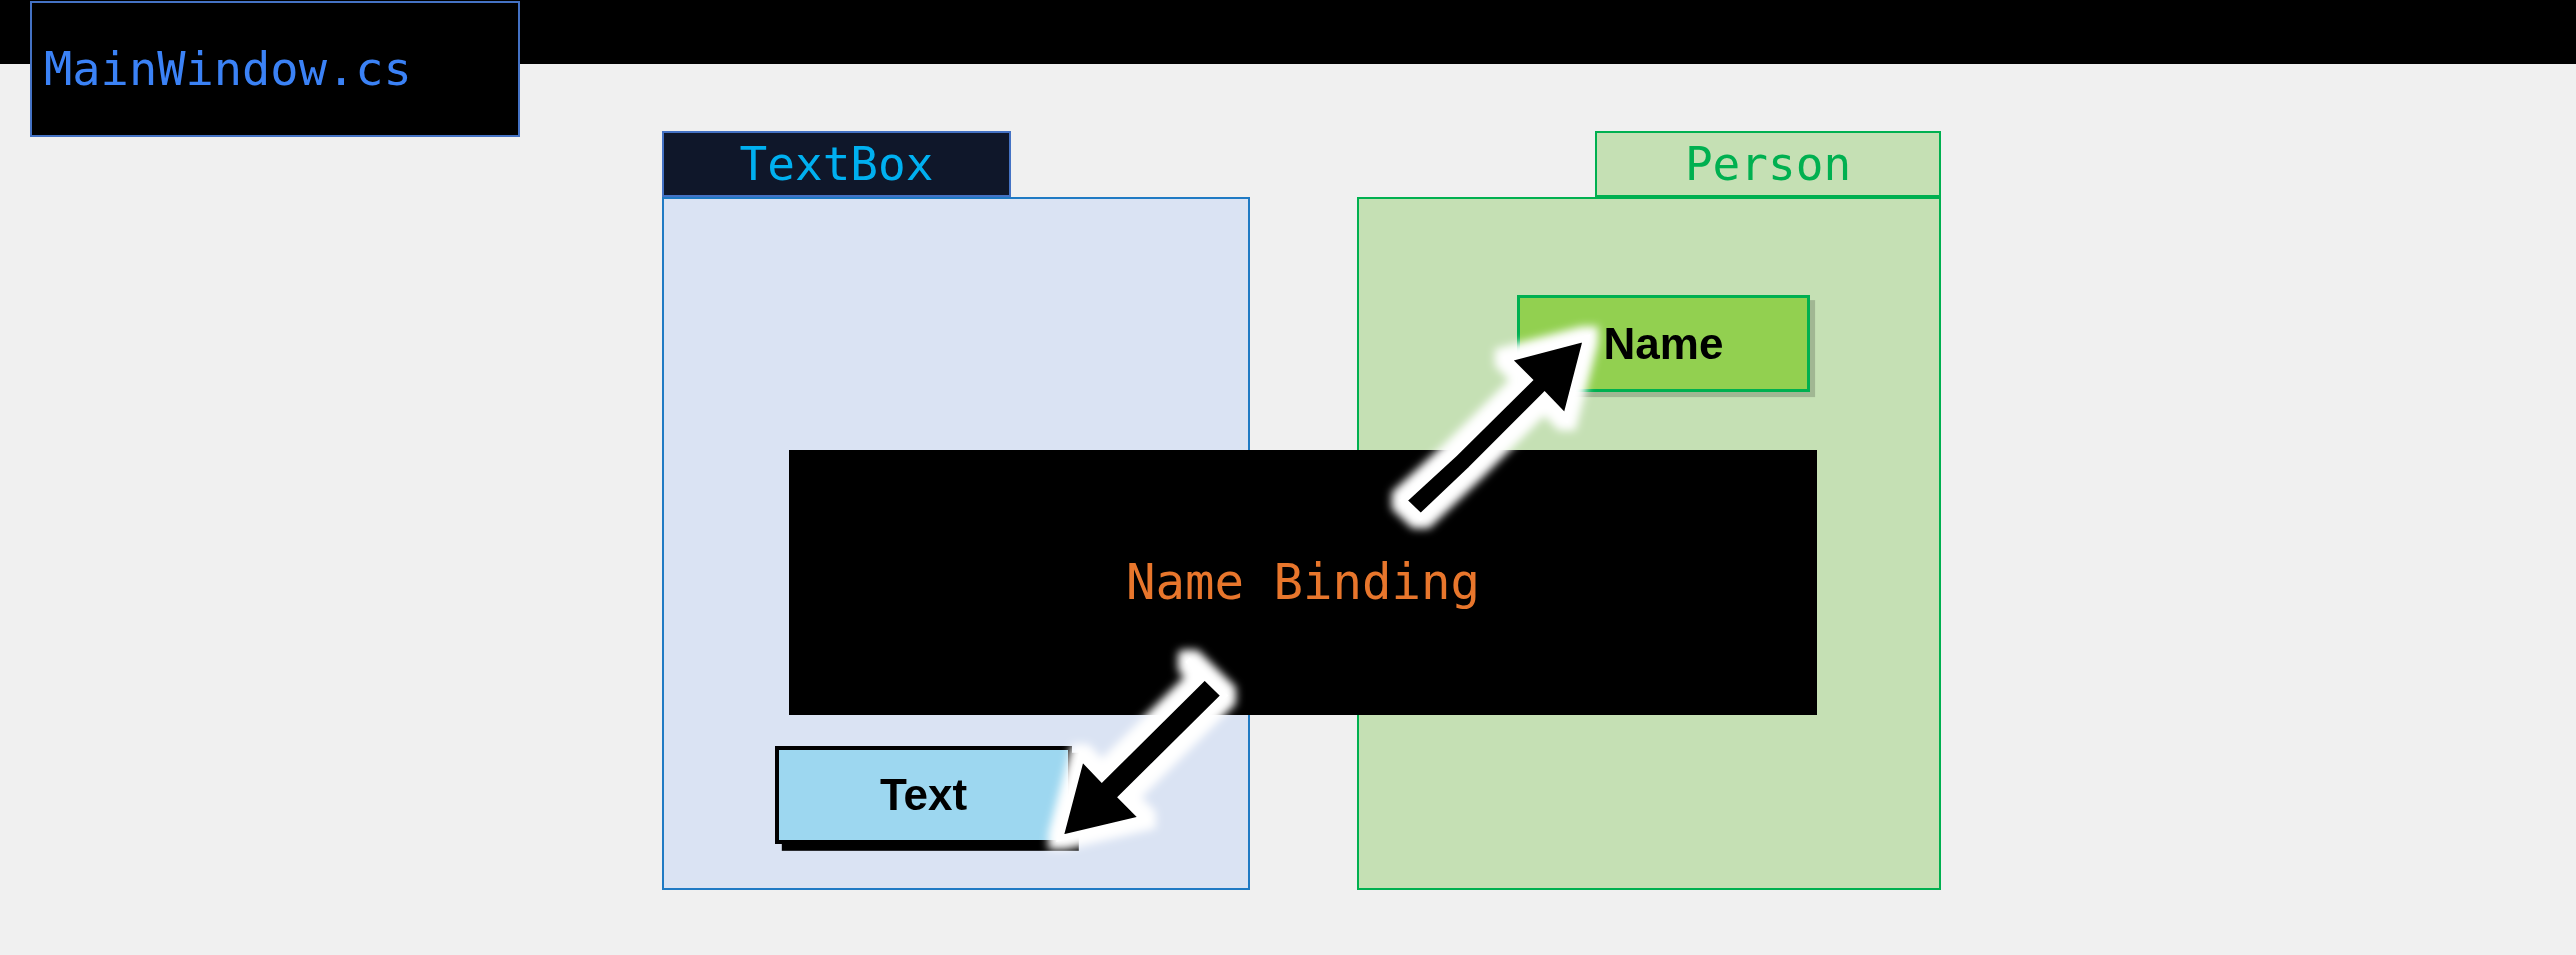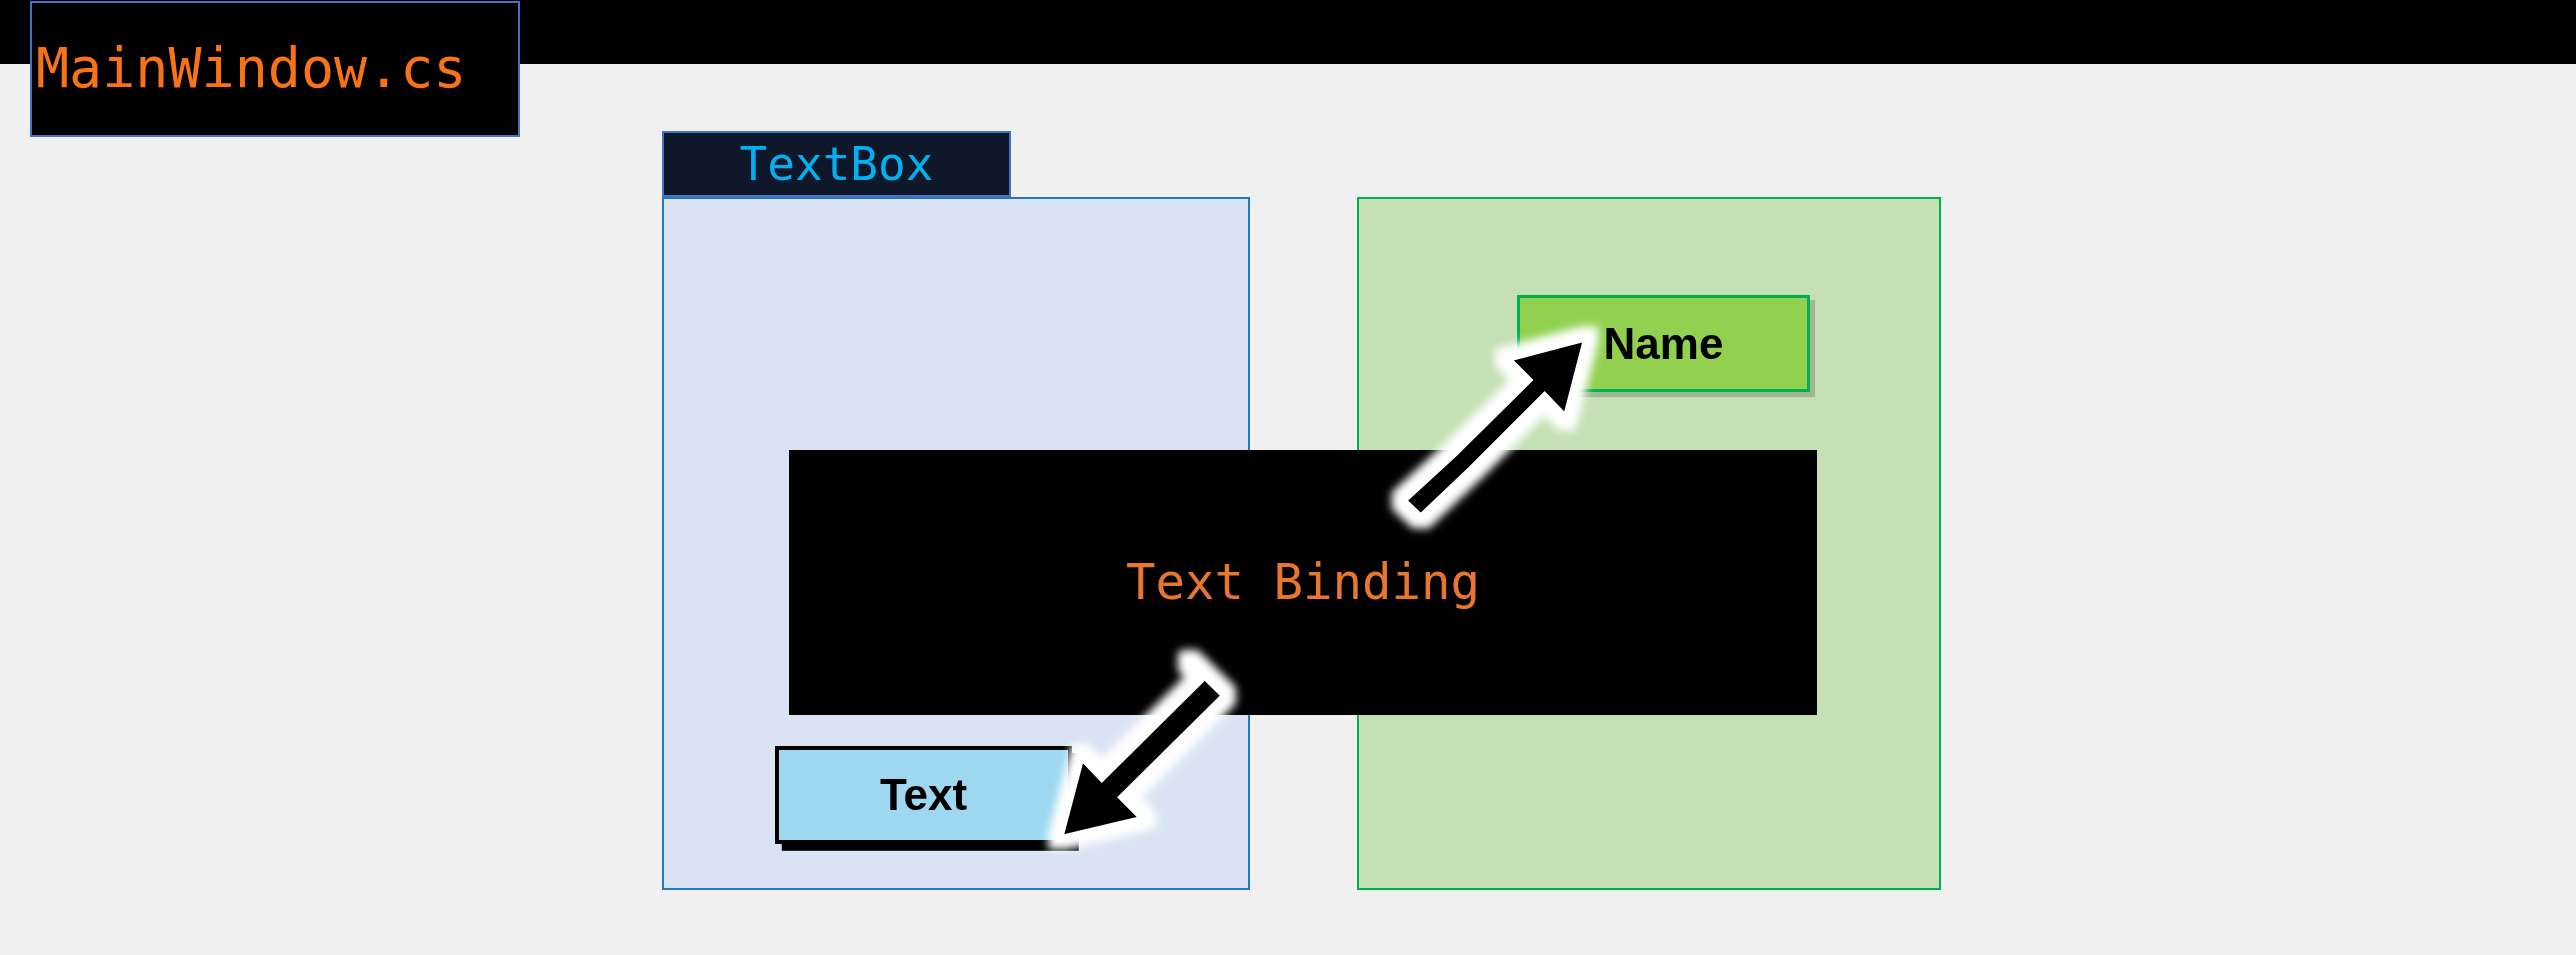--- a/index.html
+++ b/index.html
@@ -37,26 +37,26 @@
     width: 490px;
     height: 136px;
     background: #000000;
     border: 2.5px solid #4472c4;
     box-sizing: border-box;
     display: flex;
     align-items: center;
     justify-content: flex-start;
   }
   .file-tab-label {
-    color: #f97316;
+    color: #3b82f6;
     font-family: "DejaVu Sans Mono", "Liberation Mono", monospace;
-    font-size: 55px;
+    font-size: 47px;
     line-height: 1;
     letter-spacing: 0px;
-    padding-left: 4px;
+    padding-left: 12px;
     white-space: nowrap;
   }
 
   
   .pkg-header {
     position: absolute;
     box-sizing: border-box;
     display: flex;
     align-items: center;
     justify-content: center;
@@ -191,31 +191,34 @@
 <div id="canvas">
 
   <div class="top-bar"></div>
 
   <div class="pkg-body" id="textbox-body"></div>
   <div class="pkg-header" id="textbox-header">
     <span class="pkg-header-label">TextBox</span>
   </div>
 
   <div class="pkg-body" id="person-body"></div>
+  <div class="pkg-header" id="person-header">
+    <span class="pkg-header-label">Person</span>
+  </div>
 
   <div class="prop-box" id="text-box">
     <span class="prop-label">Text</span>
   </div>
 
   <div class="prop-box" id="name-box">
     <span class="prop-label">Name</span>
   </div>
 
   <div id="binding-block">
-    <span class="binding-label">Text Binding</span>
+    <span class="binding-label">Name Binding</span>
   </div>
 
   <svg class="arrow-layer" viewBox="0 0 3037 1127">
     <defs>
       <filter id="arrowglow" x="-60%" y="-60%" width="220%" height="220%">
         <feMorphology in="SourceAlpha" operator="dilate" radius="9" result="fat"></feMorphology>
         <feGaussianBlur in="fat" stdDeviation="5" result="blurred"></feGaussianBlur>
         <feFlood flood-color="#ffffff" flood-opacity="1" result="white"></feFlood>
         <feComposite in="white" in2="blurred" operator="in" result="glow"></feComposite>
         <feMerge>

